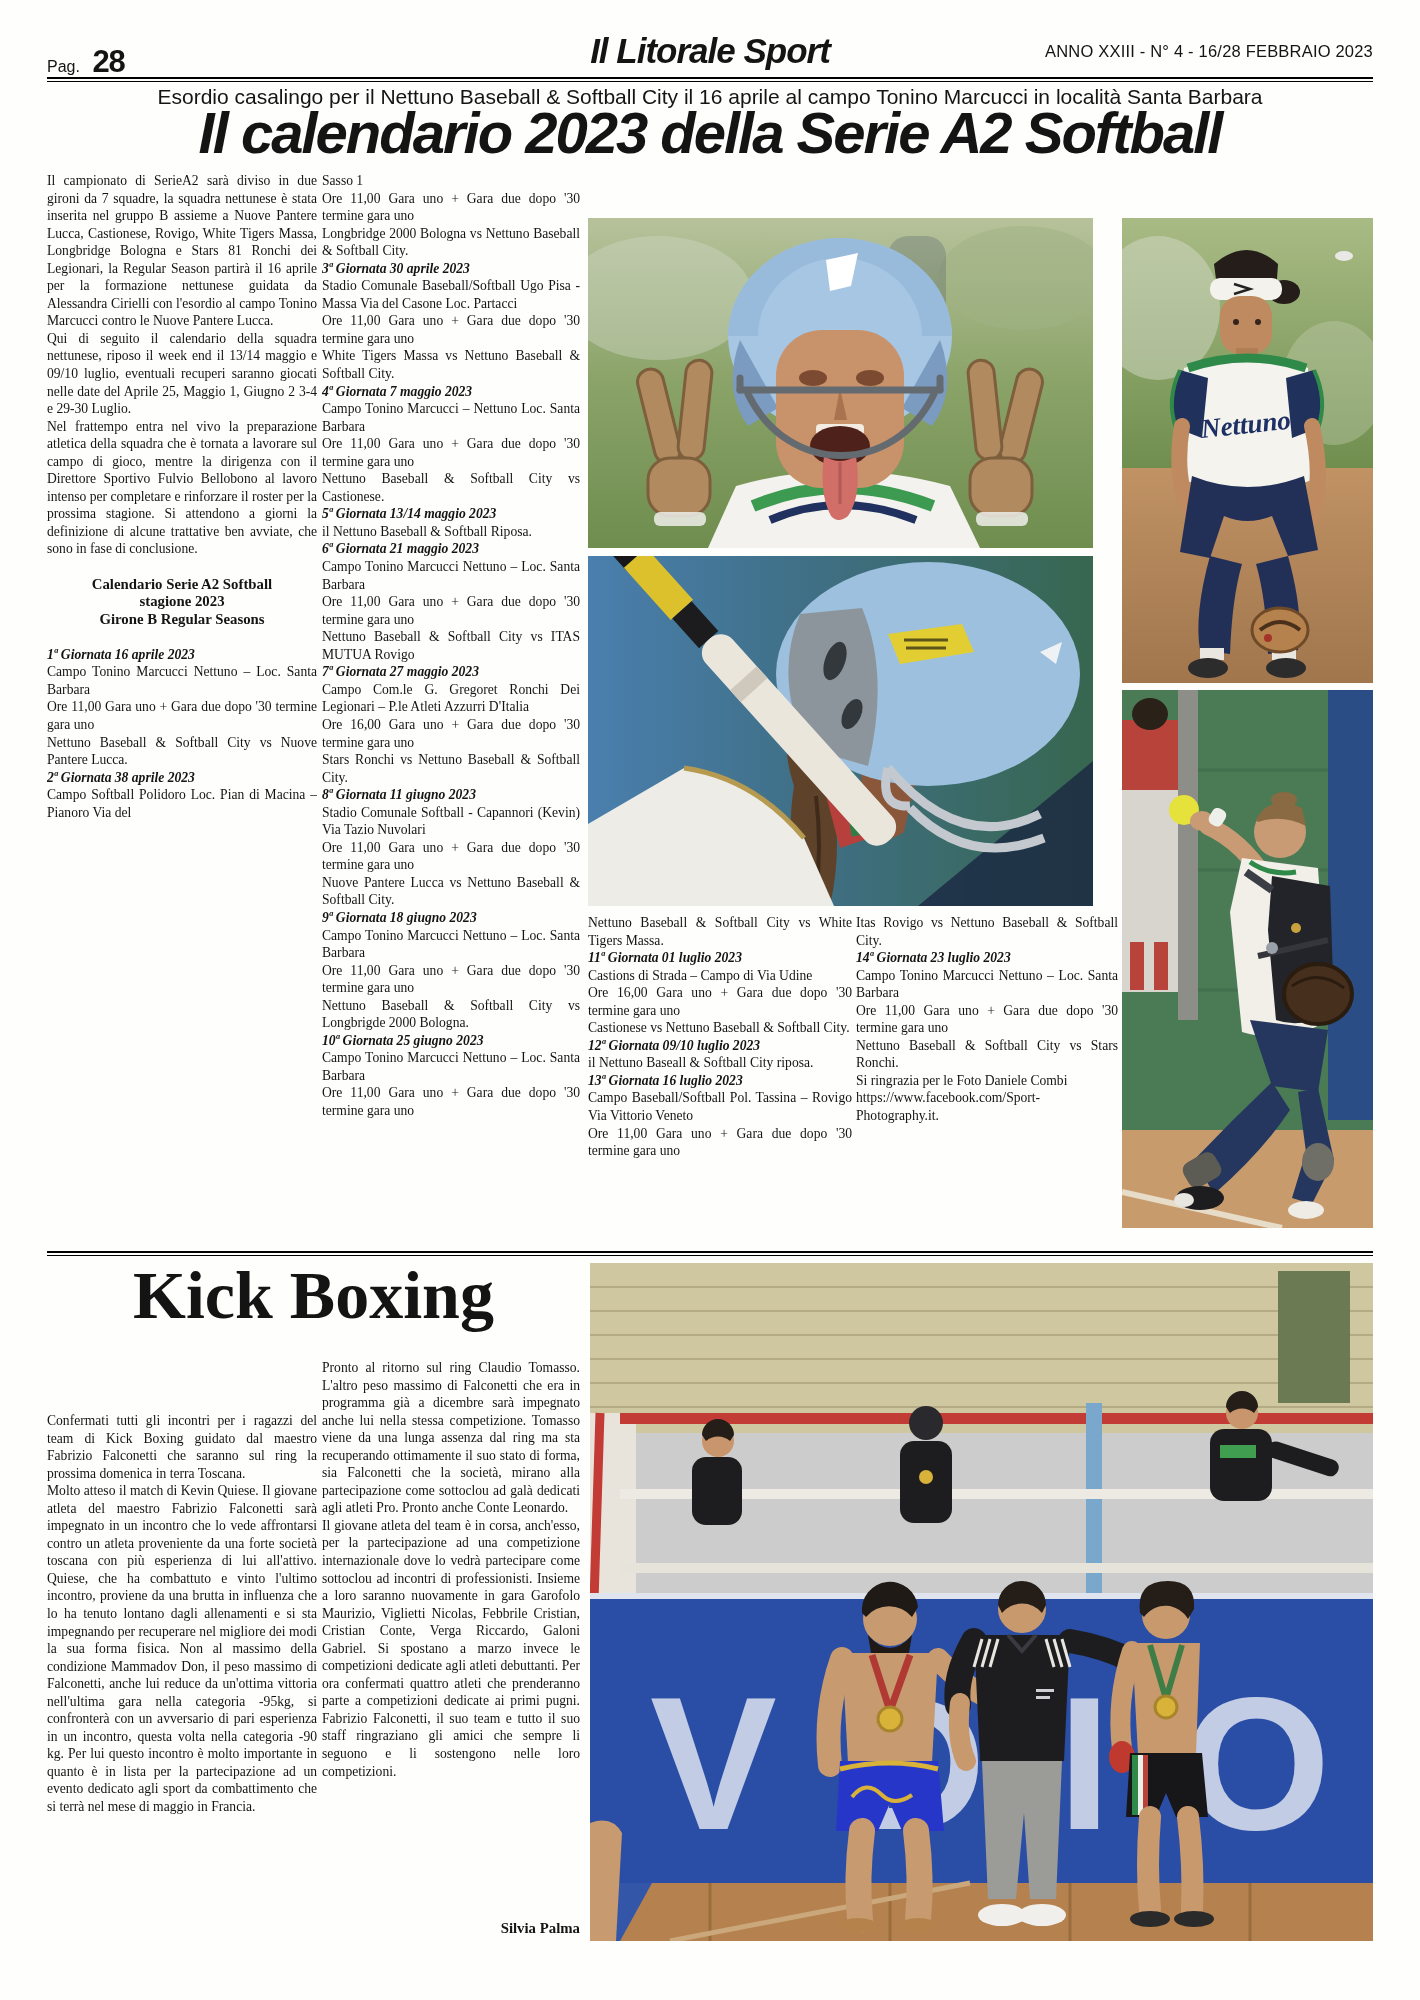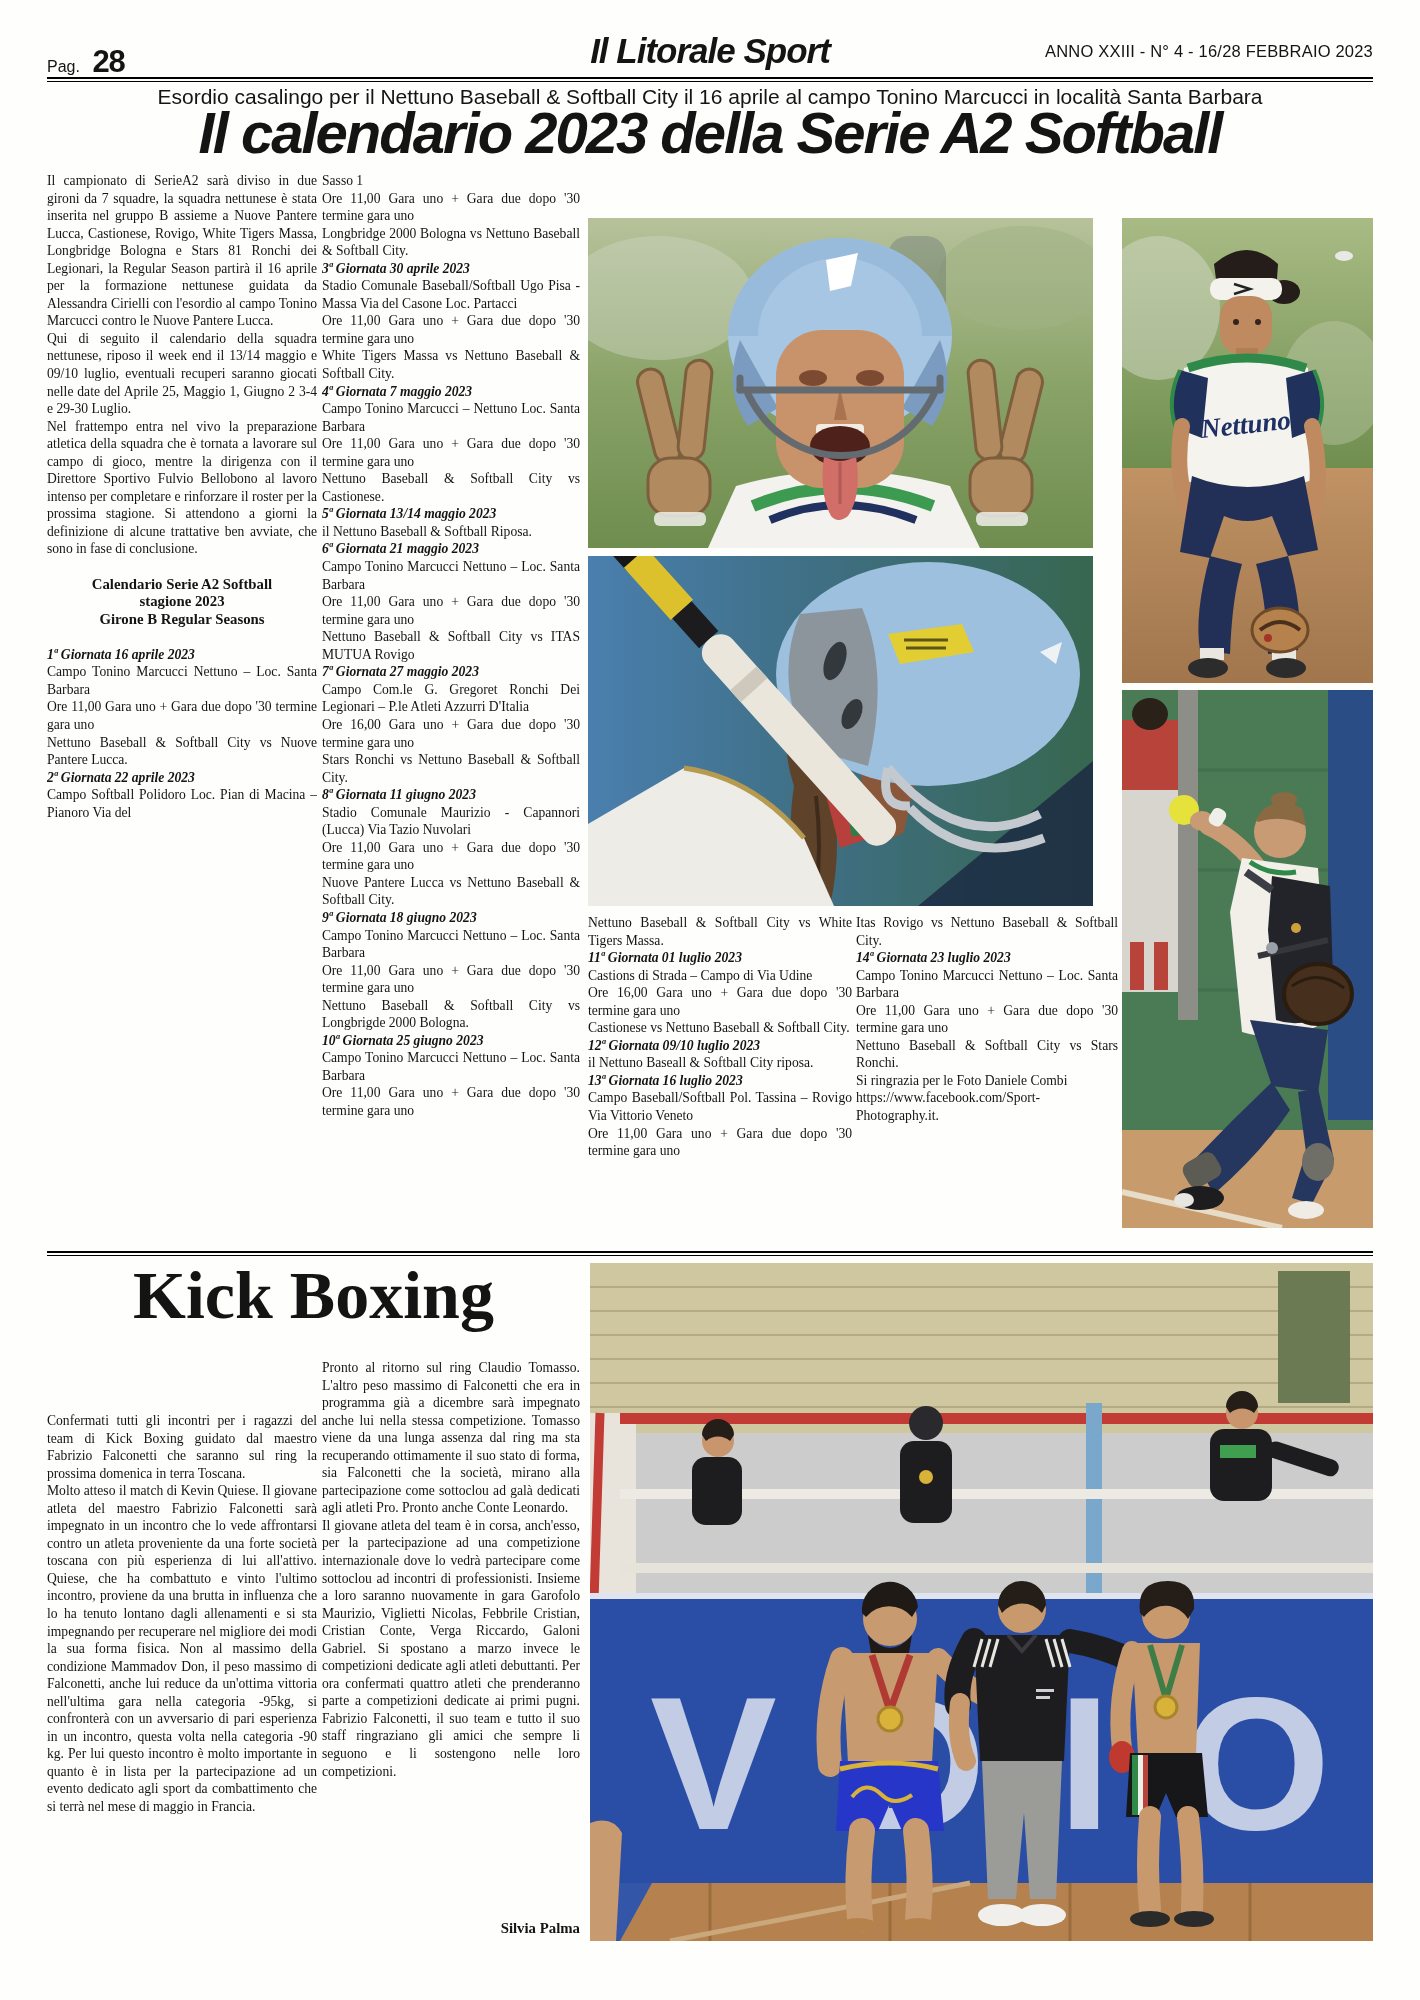--- a/index.html
+++ b/index.html
@@ -68,21 +68,21 @@
       <p class="p-b">Nel frattempo entra nel vivo la preparazione atletica della squadra che è tornata a lavorare sul campo di gioco, mentre la dirigenza con il Direttore Sportivo Fulvio Bellobono al lavoro intenso per completare e rinforzare il roster per la prossima stagione. Si attendono a giorni la definizione di alcune trattative ben avviate, che sono in fase di conclusione.</p>
       <p class="p-sp"></p>
       <p class="p-c">Calendario Serie A2 Softball</p>
       <p class="p-c">stagione 2023</p>
       <p class="p-c">Girone B Regular Seasons</p>
       <p class="p-sp"></p>
       <p class="p-g">1ª Giornata 16 aprile 2023</p>
       <p class="p-b">Campo Tonino Marcucci Nettuno – Loc. Santa Barbara</p>
       <p class="p-b">Ore 11,00 Gara uno + Gara due dopo '30 termine gara uno</p>
       <p class="p-b">Nettuno Baseball &amp; Softball City vs Nuove Pantere Lucca.</p>
-      <p class="p-g">2ª Giornata 22 aprile 2023</p>
+      <p class="p-g">2ª Giornata 38 aprile 2023</p>
       <p class="p-b">Campo Softball Polidoro Loc. Pian di Macina – Pianoro Via del</p>
     </div>
   <div class="abs txtcol" id="c2">
       <p class="p-b">Sasso 1</p>
       <p class="p-b">Ore 11,00 Gara uno + Gara due dopo '30 termine gara uno</p>
       <p class="p-b">Longbridge 2000 Bologna vs Nettuno Baseball &amp; Softball City.</p>
       <p class="p-g">3ª Giornata 30 aprile 2023</p>
       <p class="p-b">Stadio Comunale Baseball/Softball Ugo Pisa - Massa Via del Casone Loc. Partacci</p>
       <p class="p-b">Ore 11,00 Gara uno + Gara due dopo '30 termine gara uno</p>
       <p class="p-b">White Tigers Massa vs Nettuno Baseball &amp; Softball City.</p>
@@ -94,21 +94,21 @@
       <p class="p-b">il Nettuno Baseball &amp; Softball Riposa.</p>
       <p class="p-g">6ª Giornata 21 maggio 2023</p>
       <p class="p-b">Campo Tonino Marcucci Nettuno – Loc. Santa Barbara</p>
       <p class="p-b">Ore 11,00 Gara uno + Gara due dopo '30 termine gara uno</p>
       <p class="p-b">Nettuno Baseball &amp; Softball City vs ITAS MUTUA Rovigo</p>
       <p class="p-g">7ª Giornata 27 maggio 2023</p>
       <p class="p-b">Campo Com.le G. Gregoret Ronchi Dei Legionari – P.le Atleti Azzurri D'Italia</p>
       <p class="p-b">Ore 16,00 Gara uno + Gara due dopo '30 termine gara uno</p>
       <p class="p-b">Stars Ronchi vs Nettuno Baseball &amp; Softball City.</p>
       <p class="p-g">8ª Giornata 11 giugno 2023</p>
-      <p class="p-b">Stadio Comunale Maurizio - Capannori (Lucca) Via Tazio Nuvolari</p>
+      <p class="p-b">Stadio Comunale Softball - Capannori (Kevin) Via Tazio Nuvolari</p>
       <p class="p-b">Ore 11,00 Gara uno + Gara due dopo '30 termine gara uno</p>
       <p class="p-b">Nuove Pantere Lucca vs Nettuno Baseball &amp; Softball City.</p>
       <p class="p-g">9ª Giornata 18 giugno 2023</p>
       <p class="p-b">Campo Tonino Marcucci Nettuno – Loc. Santa Barbara</p>
       <p class="p-b">Ore 11,00 Gara uno + Gara due dopo '30 termine gara uno</p>
       <p class="p-b">Nettuno Baseball &amp; Softball City vs Longbrigde 2000 Bologna.</p>
       <p class="p-g">10ª Giornata 25 giugno 2023</p>
       <p class="p-b">Campo Tonino Marcucci Nettuno – Loc. Santa Barbara</p>
       <p class="p-b">Ore 11,00 Gara uno + Gara due dopo '30 termine gara uno</p>
     </div>

